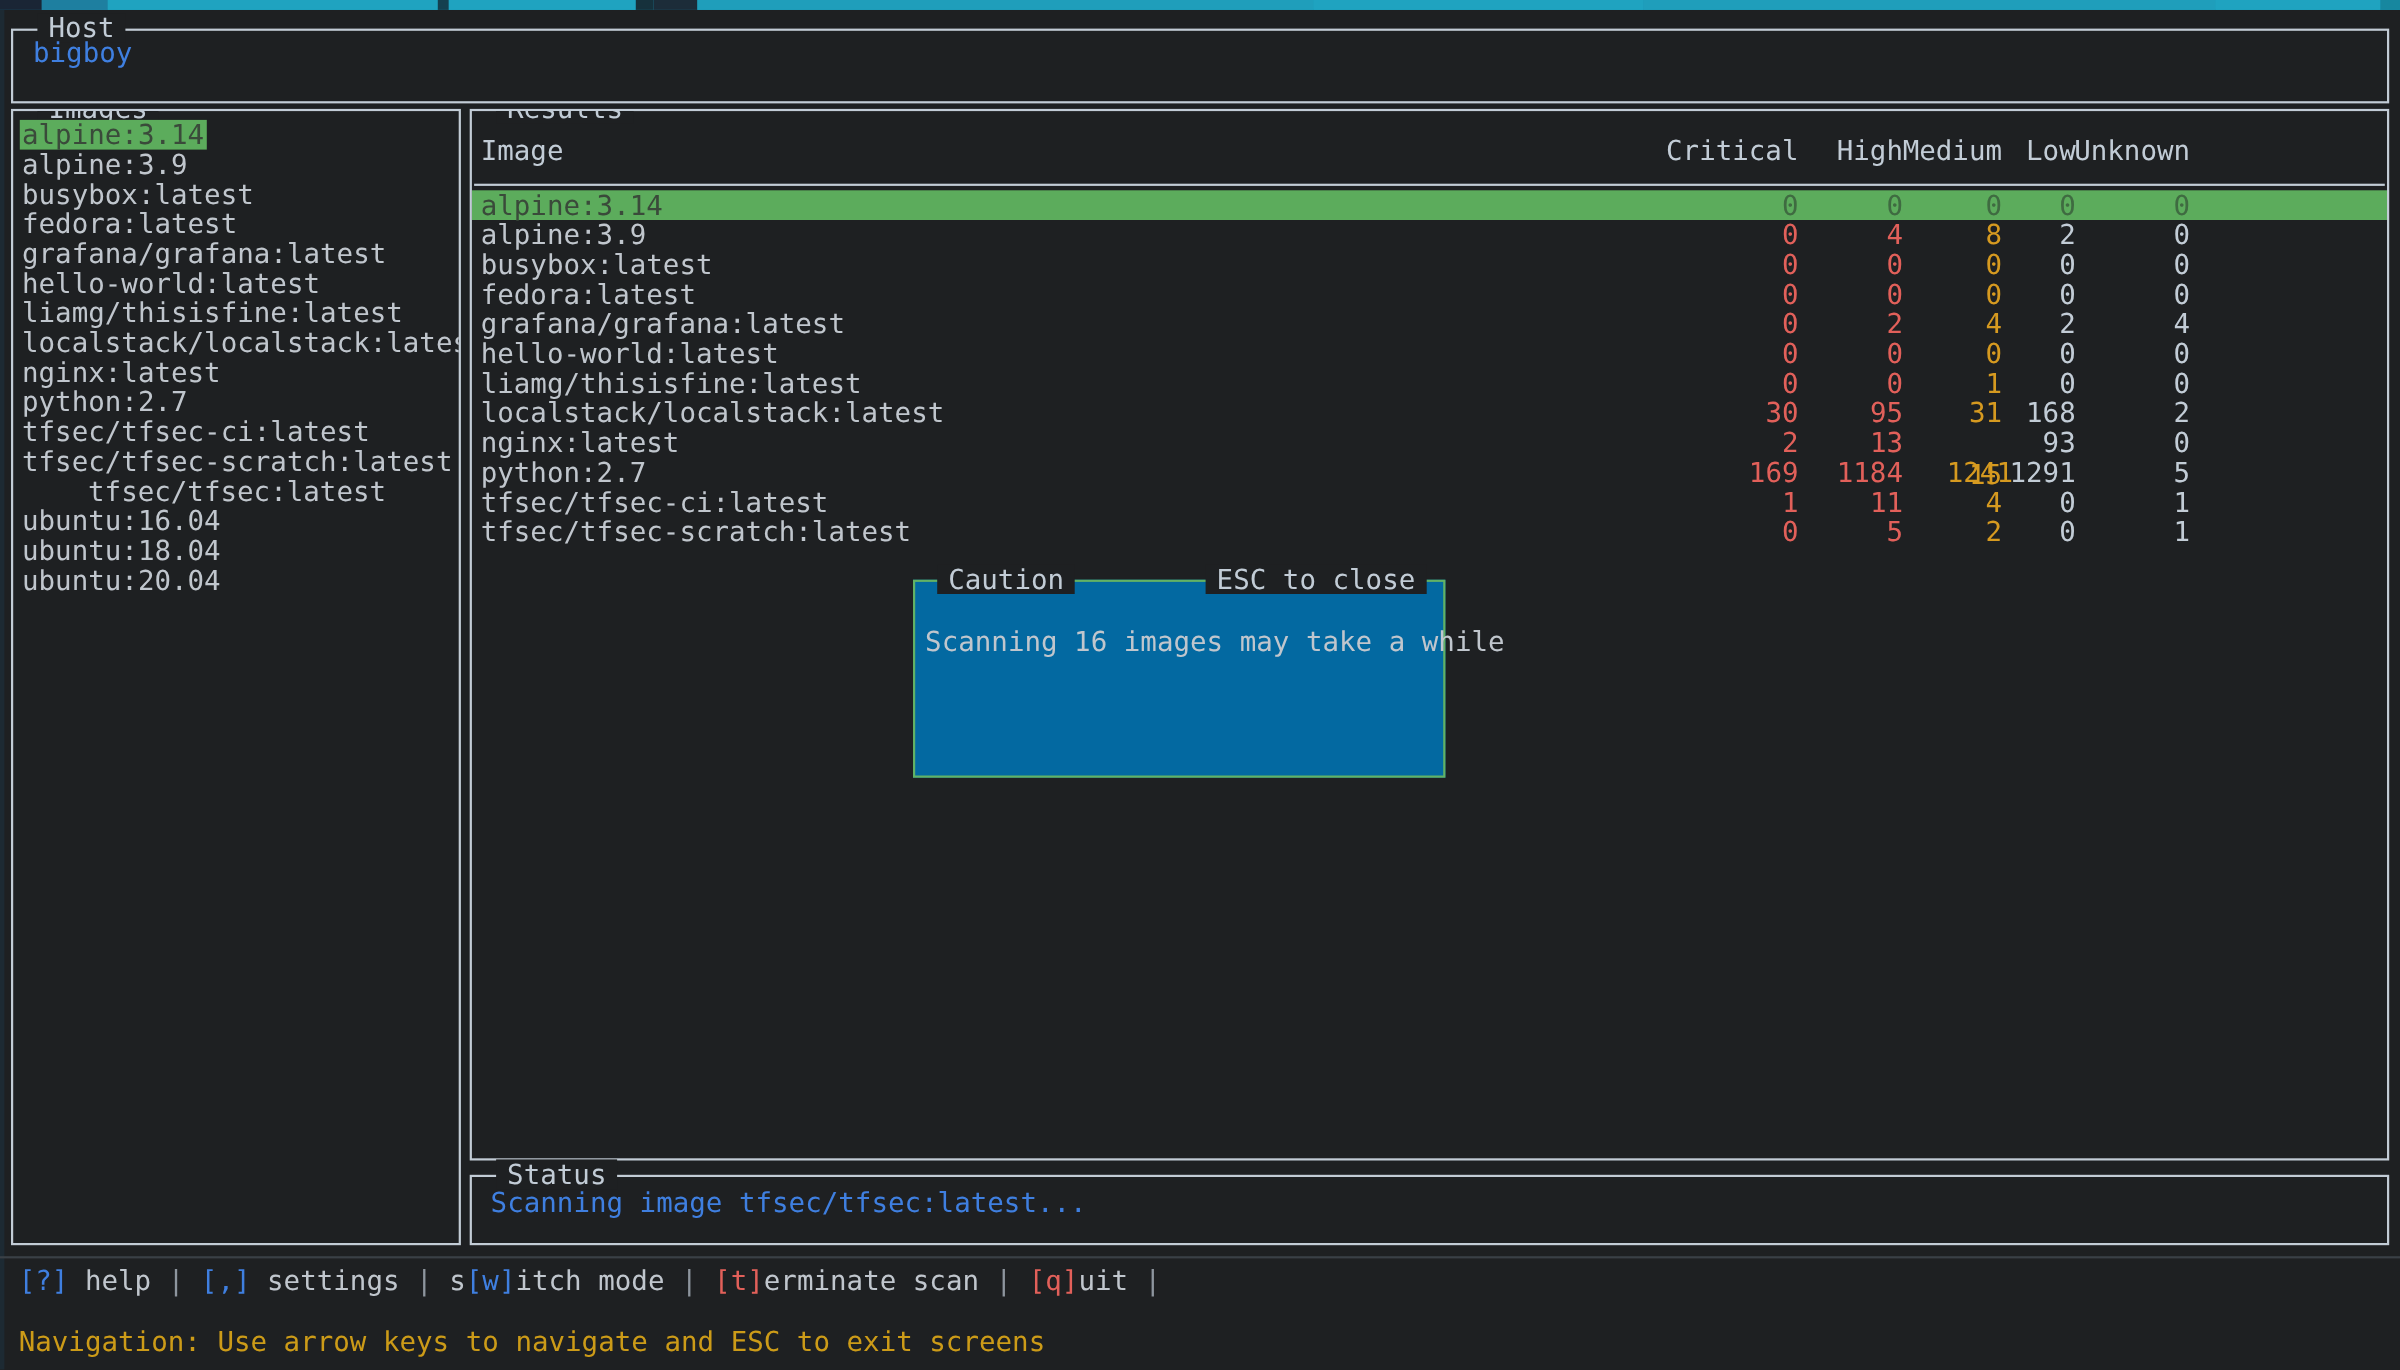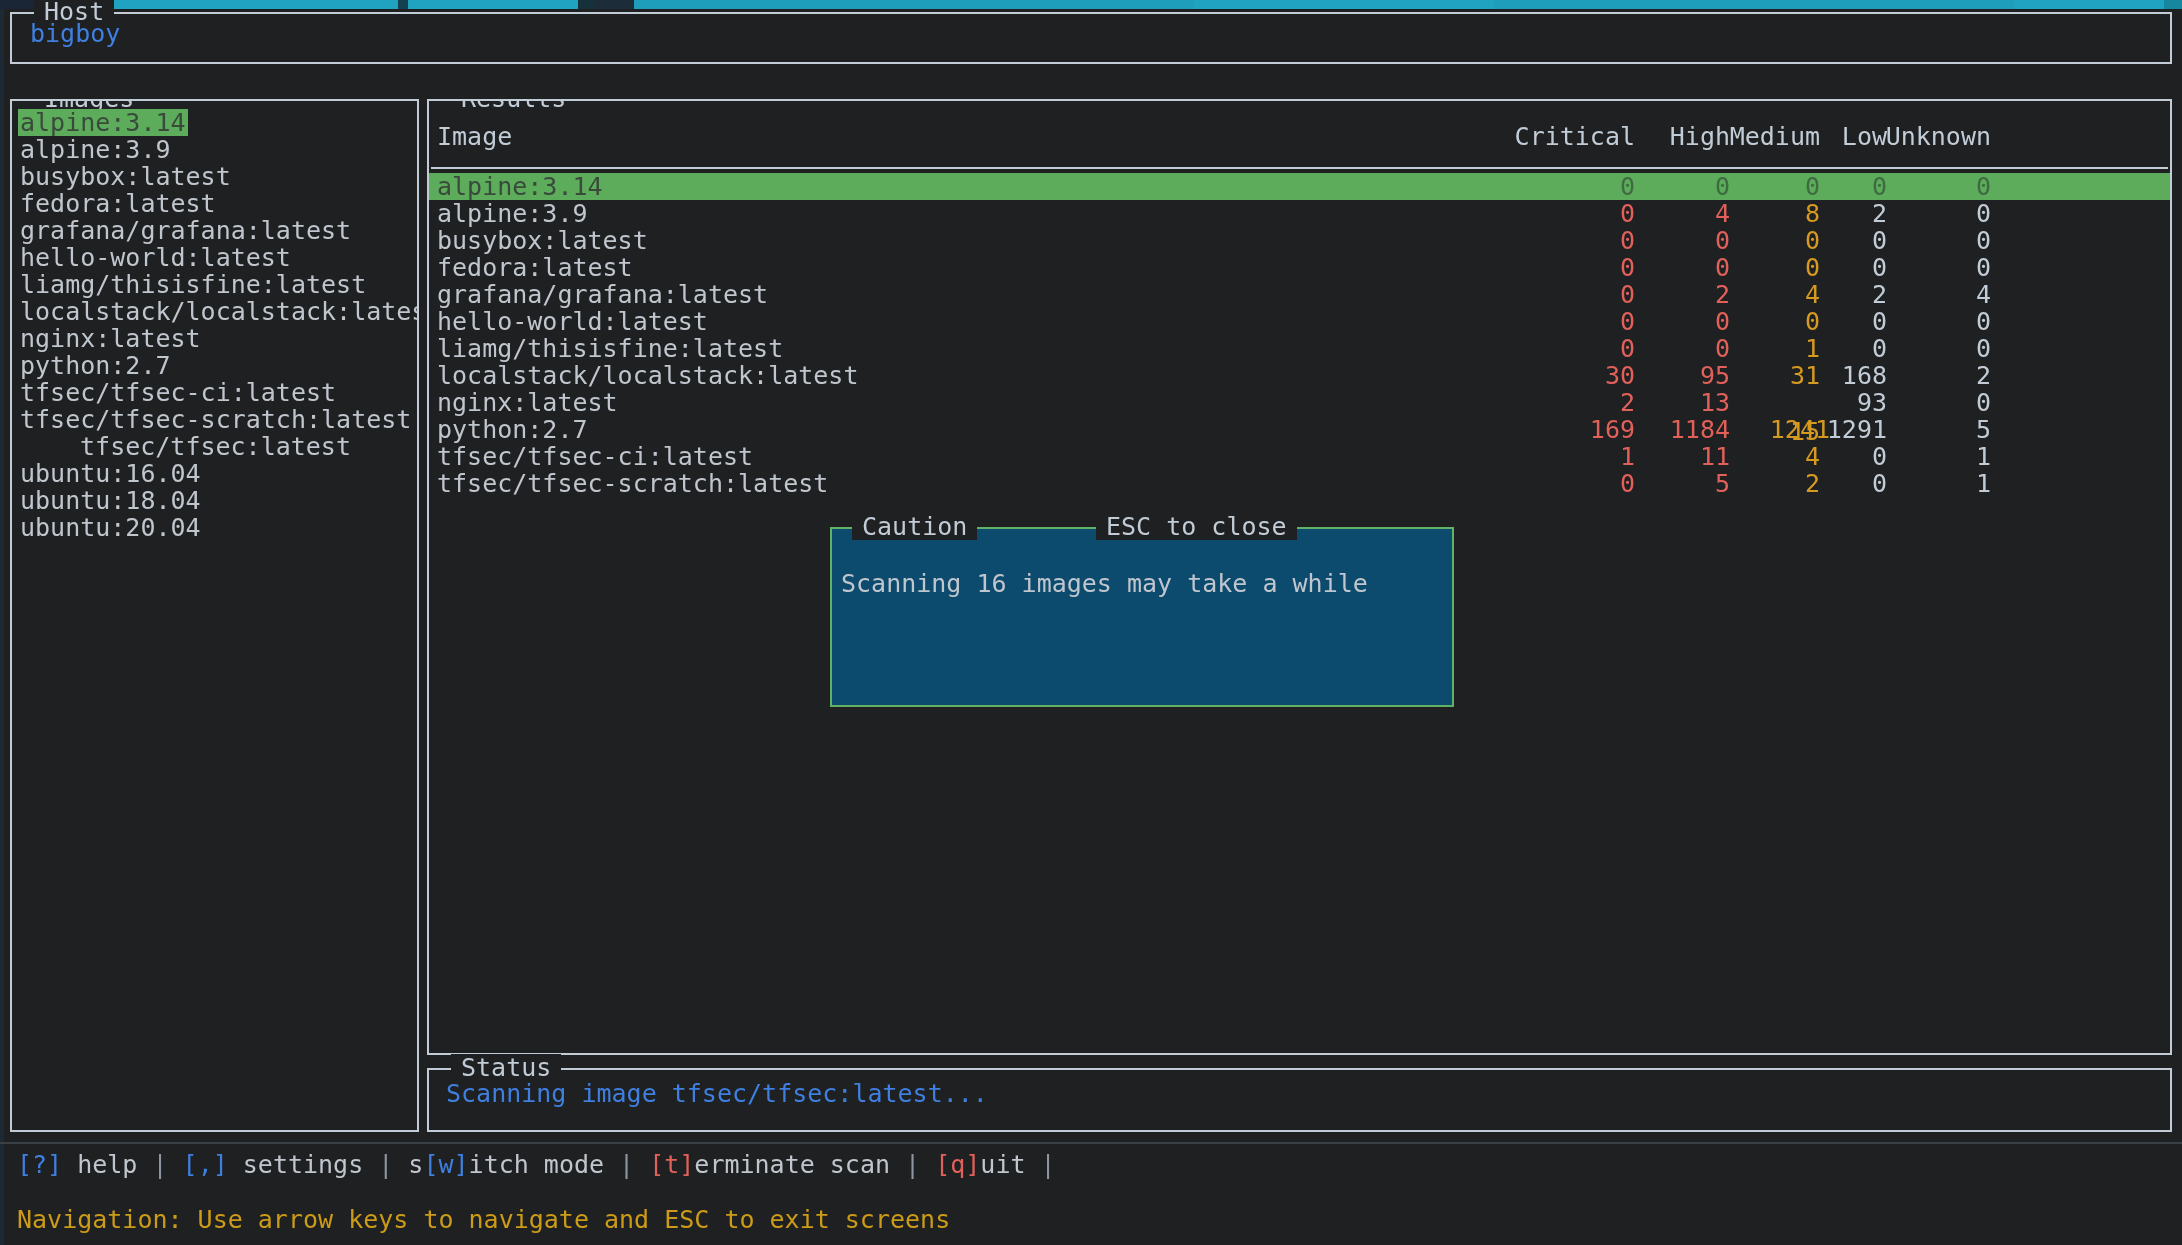--- a/index.html
+++ b/index.html
@@ -49,23 +49,23 @@
     padding: 0 10px;
     color: #c2ccd6;
     font-size: 25px;
     line-height: 27px;
     white-space: nowrap;
   }
 
   
   #host-panel {
     left: 10px;
-    top: 12px;
+    top: 26px;
     width: 2162px;
-    height: 52px;
+    height: 68px;
   }
   #host-value {
     position: absolute;
     left: 18px;
     top: 6px;
     color: #3f7fe0;
     white-space: nowrap;
   }
 
   
@@ -164,25 +164,25 @@
   .c-medium   { color: #d69a20; }
   .c-low      { color: #c2ccd6; }
   .c-unknown  { color: #c2ccd6; }
   .res-row.selected .cell { color: #3f6b41; }
 
   
   #caution-modal {
     position: absolute;
     left: 830px;
     top: 527px;
-    width: 624px;
+    width: 484px;
     height: 180px;
     border: 2px solid #62b265;
     box-sizing: border-box;
-    background: #0c4a6e;
+    background: #0369a1;
     z-index: 30;
   }
   #caution-modal .cm-title {
     position: absolute;
     top: -16px;
     left: 20px;
     background: #1e2022;
     padding: 0 10px;
     color: #c2ccd6;
     white-space: nowrap;

